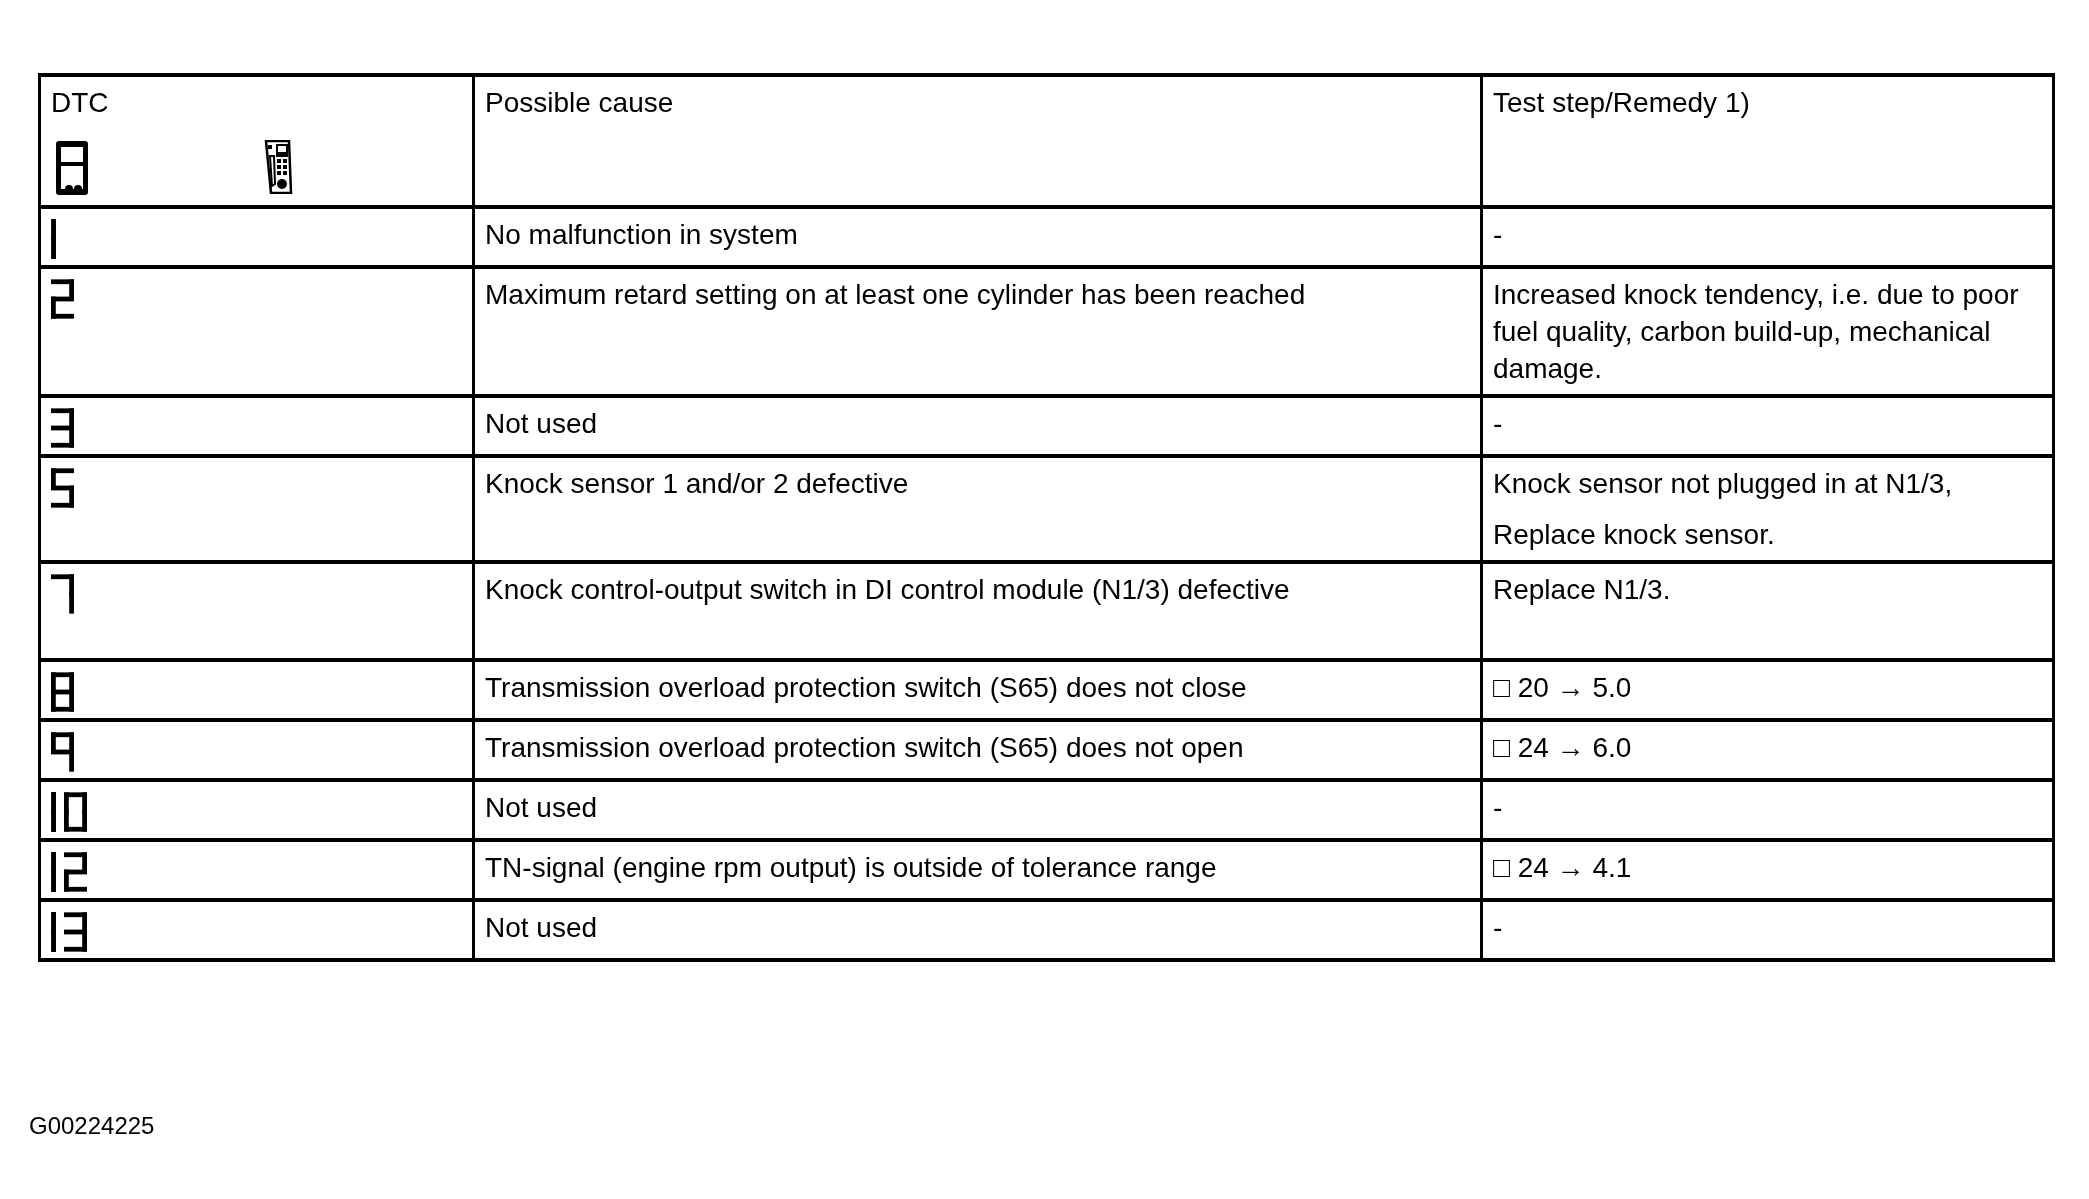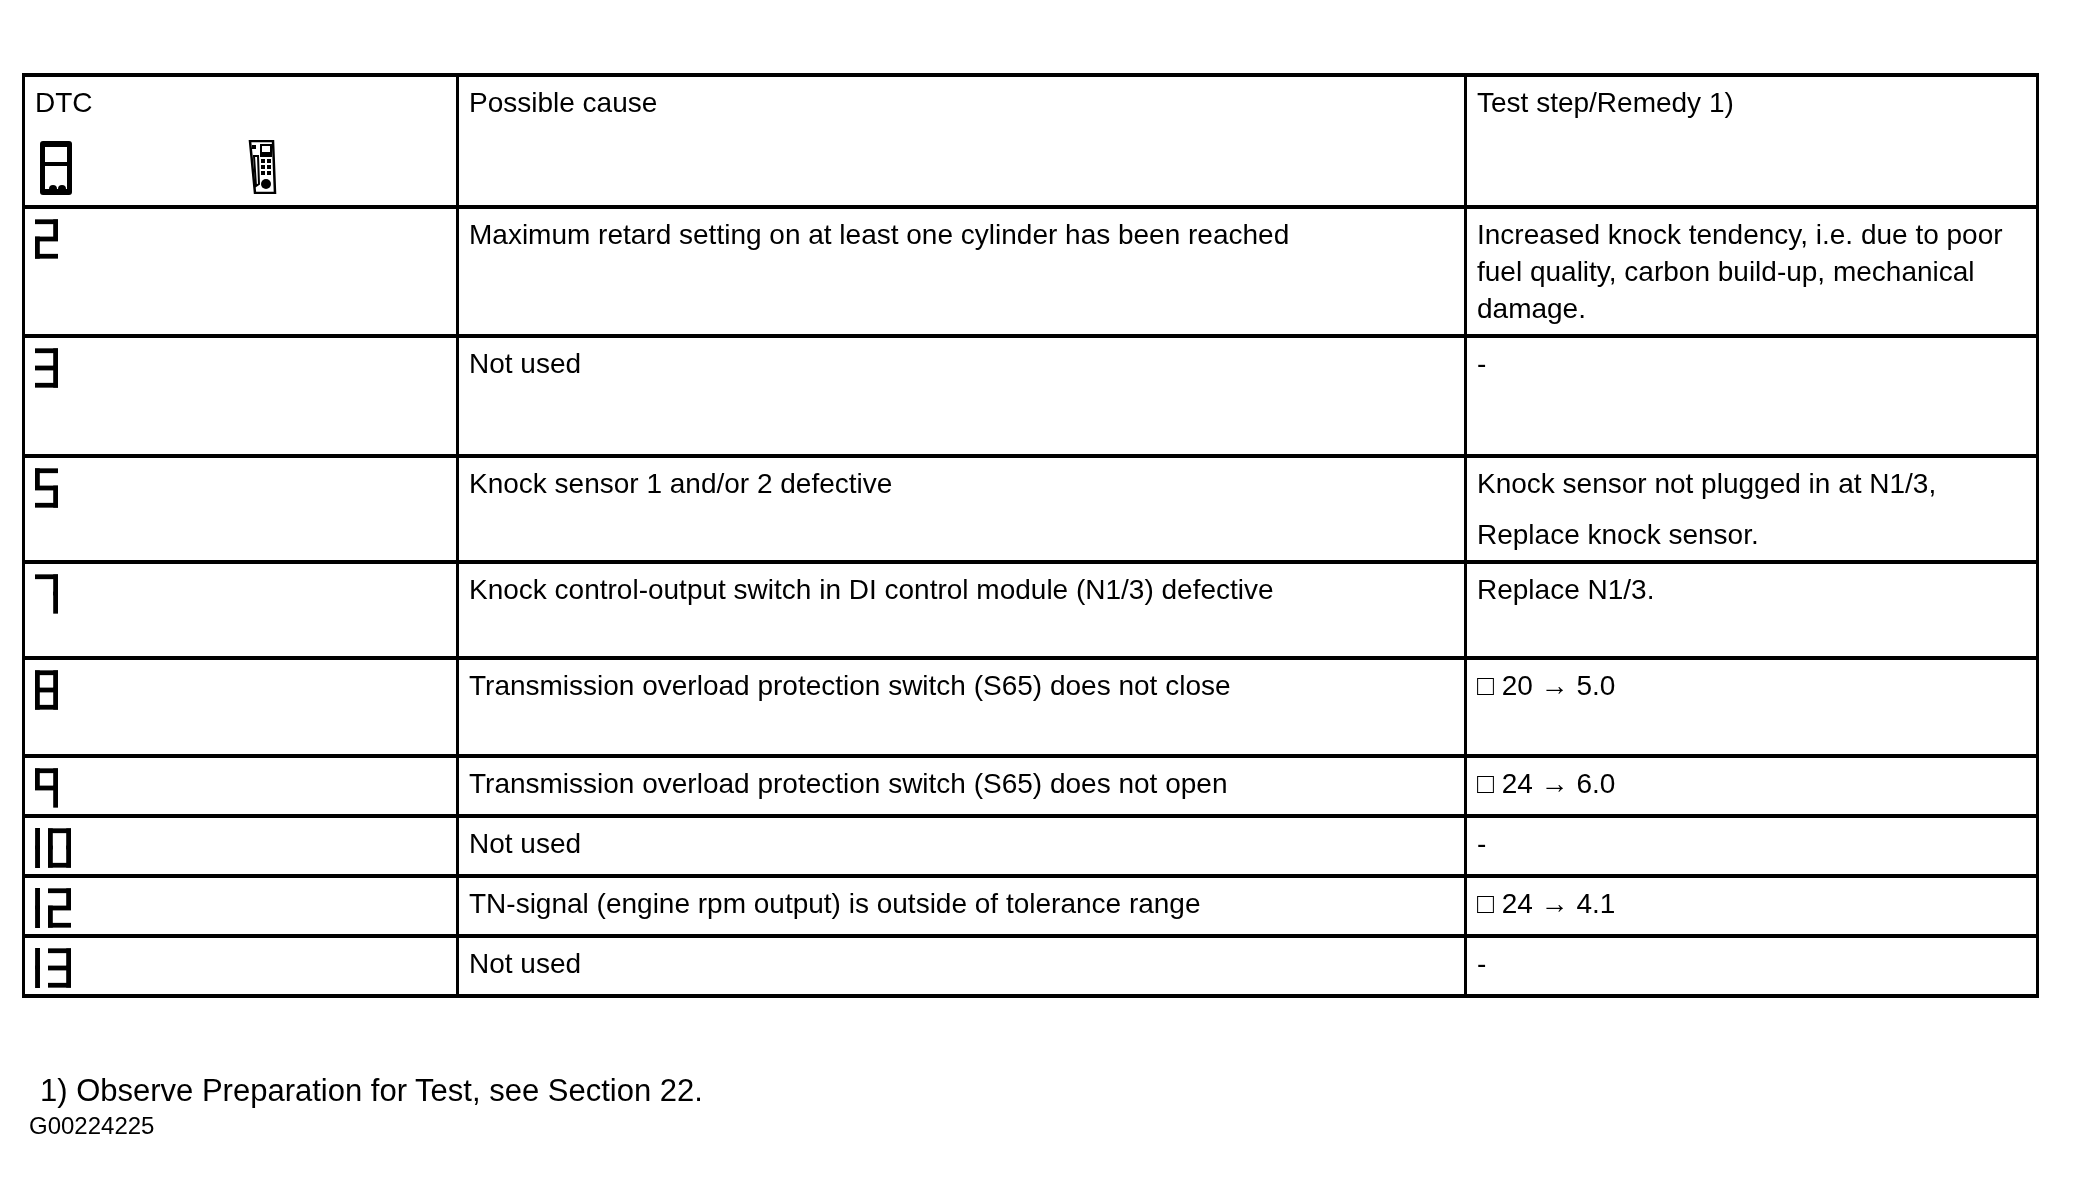--- a/index.html
+++ b/index.html
@@ -6,21 +6,21 @@
   html, body {
     margin: 0; padding: 0;
     width: 2089px; height: 1199px;
     background: #ffffff;
     font-family: "Liberation Sans", "DejaVu Sans", sans-serif;
     color: #000;
   }
   .page { position: relative; width: 2089px; height: 1199px; overflow: hidden; }
 
   table.dtc-table {
-    position: absolute; left: 22px; top: 73px;
+    position: absolute; left: 38px; top: 73px;
     width: 2014px;
     border-collapse: collapse;
     table-layout: fixed;
     border: 3px solid #0f172a;
   }
   col.c1 { width: 434px; }
   col.c2 { width: 1008px; }
   col.c3 { width: 572px; }
 
   .dtc-table th, .dtc-table td {
@@ -118,20 +118,34 @@
         </th>
         <th>
           <span>Test step/Remedy 1)</span>
         </th>
       </tr>
     </thead>
     <tbody>
       <tr>
         <td>
             <div class="seg-wrap">
+              <svg viewBox="0 0 8 41" width="8" height="40">
+                <rect x="0" y="0" width="5" height="22"></rect>
+                <rect x="0" y="18" width="5" height="23"></rect>
+              </svg>
+            </div>
+          </td>
+        <td><span>No malfunction in system</span></td>
+        <td>
+            <div class="remedy-line">-</div>
+          </td>
+      </tr>
+      <tr>
+        <td>
+            <div class="seg-wrap">
               <svg viewBox="0 0 24 41" width="23" height="40">
                 <rect x="0" y="0" width="24" height="5"></rect>
                 <rect x="19" y="0" width="5" height="22"></rect>
                 <rect x="0" y="18" width="24" height="5"></rect>
                 <rect x="0" y="18" width="5" height="23"></rect>
                 <rect x="0" y="36" width="24" height="5"></rect>
               </svg>
             </div>
           </td>
         <td><span>Maximum retard setting on at least one cylinder has been reached</span></td>
@@ -285,16 +299,15 @@
             </div>
           </td>
         <td><span>Not used</span></td>
         <td>
             <div class="remedy-line">-</div>
           </td>
       </tr>
     </tbody>
   </table>
 
-  <div class="footnote">1) Observe Preparation for Test, see Section 22.</div>
   <div class="figure-code">G00224225</div>
 
 </div>
 
 </body></html>

